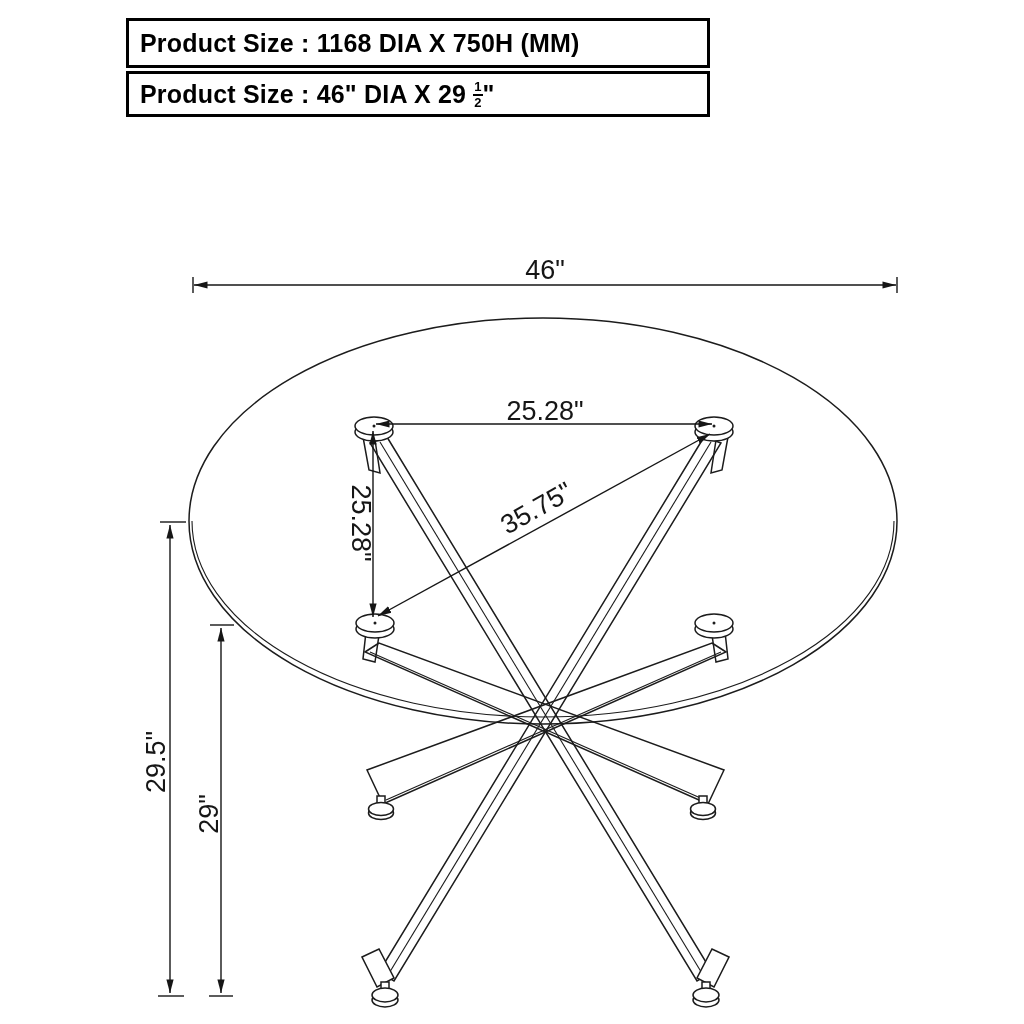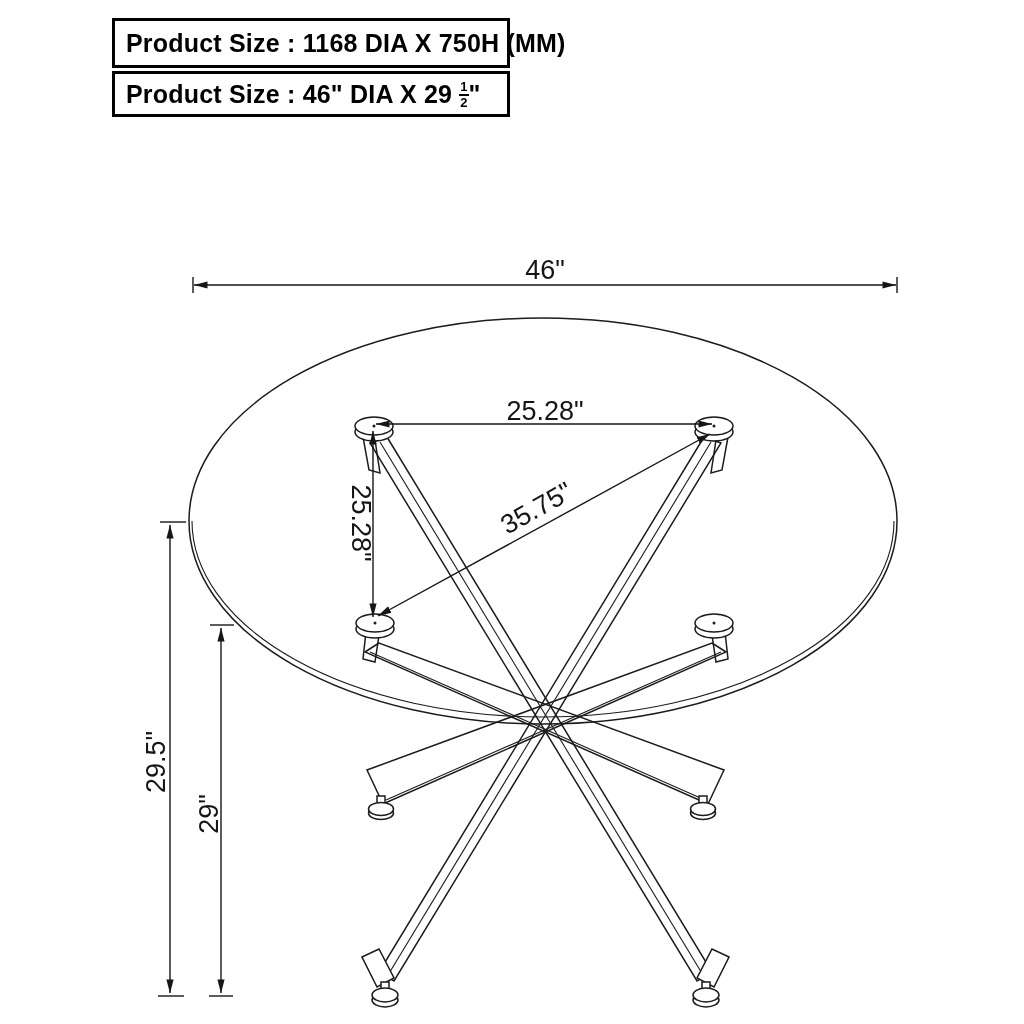--- a/index.html
+++ b/index.html
@@ -2,21 +2,21 @@
 <html><head>
 <meta charset="utf-8">
 <style>
   html,body{margin:0;padding:0;background:#fff;}
   #stage{
     position:relative;width:1024px;height:1024px;background:#ffffff;
     font-family:"Liberation Sans", sans-serif;overflow:hidden;
   }
   #drawing{position:absolute;left:0;top:0;}
   
-  .title-box{position:absolute;left:112px;top:18px;width:398px;}
+  .title-box{position:absolute;left:126px;top:18px;width:584px;}
   .title-row{
     box-sizing:border-box;border:3px solid #000;background:#fff;
     display:flex;align-items:center;padding-left:11px;
     font-weight:bold;color:#000;font-size:25px;letter-spacing:.2px;
     white-space:nowrap;
   }
   .title-row.r1{height:50px;}
   .title-row.r2{height:46px;margin-top:3px;}
   .frac{
     display:inline-flex;flex-direction:column;align-items:center;

